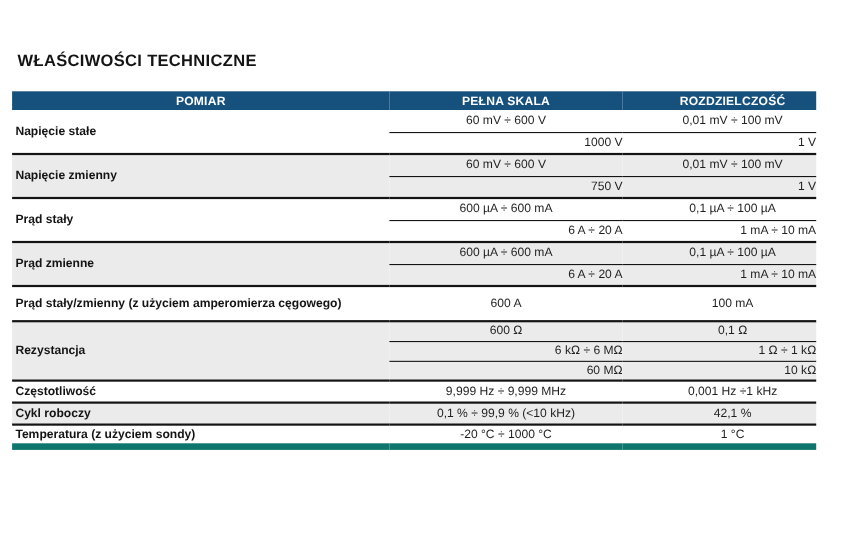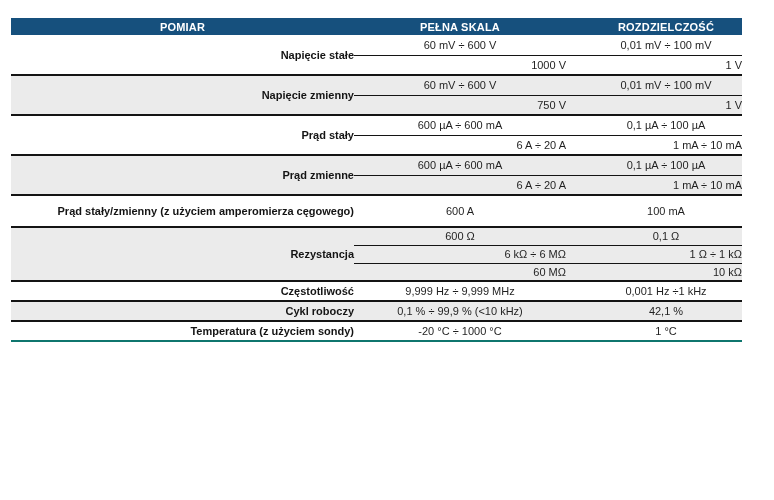--- a/index.html
+++ b/index.html
@@ -33,42 +33,43 @@
     font-size: 11px;
     height: 17px;
     padding: 0;
     text-align: center;
     letter-spacing: 0.2px;
   }
   tbody td { height: 20px; padding: 0; }
   tbody tr.compact td { height: 18px; }
   tbody tr.tall td { height: 32px; }
   td.label {
-    text-align: right;
+    text-align: left;
     font-weight: bold;
     color: #141414;
     padding-left: 3px;
     vertical-align: middle;
   }
   td.val { text-align: center; vertical-align: middle; }
   
   th.c3, td.c3 { padding-left: 24px; }
   
   tbody tr.shade td { background: #ebebeb; }
   
   tbody tr.group-start td { border-top: 2px solid #141414; }
   tbody tr:first-child td { border-top: none; }
   
   tbody tr.sub td.val { border-top: 1px solid #141414; text-align: right; }
-  tbody tr:last-child td { border-bottom: 2px solid #0f766e; }
+  tbody tr:last-child td { border-bottom: 6px solid #0f766e; }
 </style>
 </head>
 <body>
 
 <div>
+  <h1 class="page-title">WŁAŚCIWOŚCI TECHNICZNE</h1>
 
   <table class="specs">
     <colgroup>
       <col style="width:343px">
       <col style="width:212px">
       <col style="width:176px">
     </colgroup>
     <thead>
       <tr>
         <th class="c1">POMIAR</th>

